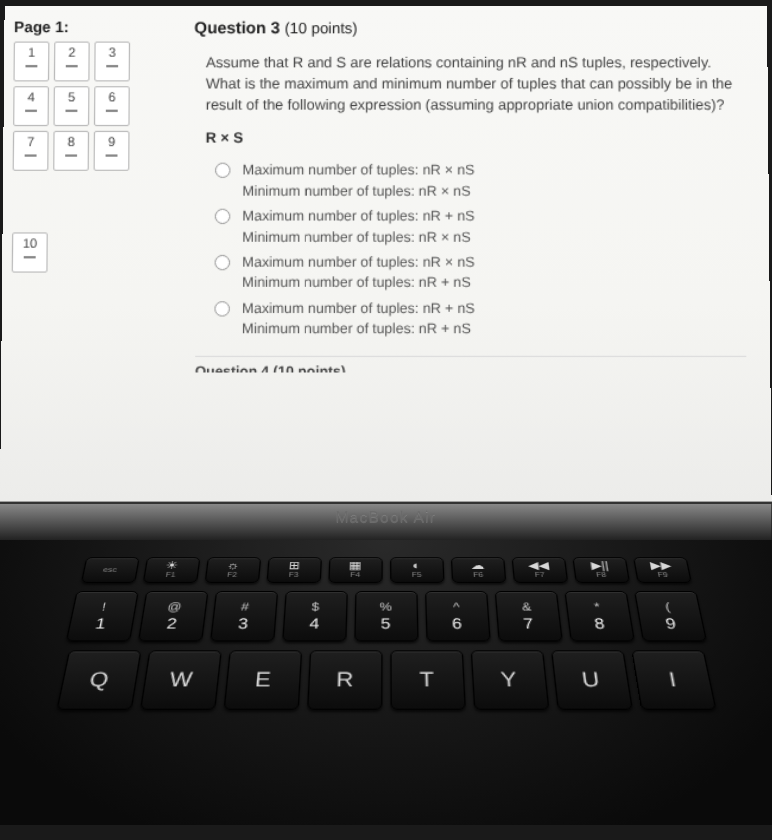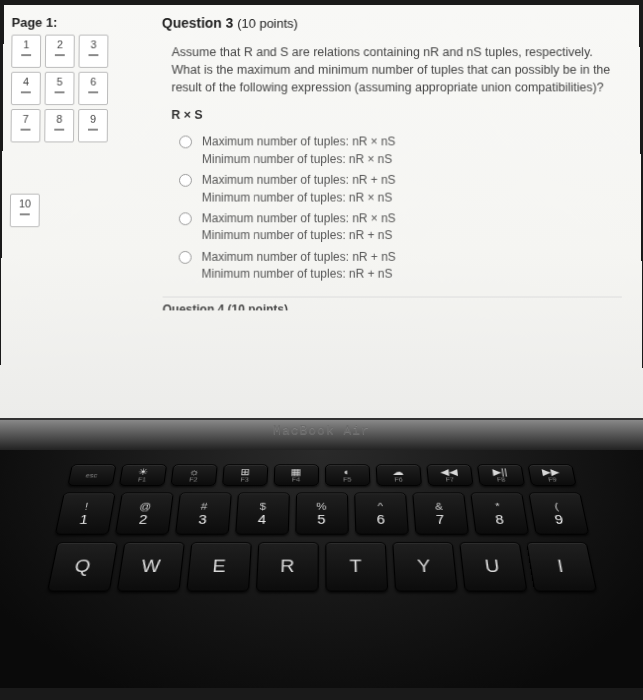--- a/index.html
+++ b/index.html
@@ -95,21 +95,20 @@
     .hinge {
       height: 30px;
       background: linear-gradient(180deg, #888 0%, #555 50%, #222 100%);
       position: relative;
       text-align: center;
       color: #6a6a6a;
       font-size: 13px;
       line-height: 22px;
       letter-spacing: 1px;
       text-shadow: 0 1px 0 rgba(255,255,255,0.15);
-      font-family: Liberation Mono, monospace;
     }
     .keyboard {
       background: radial-gradient(ellipse at top, #2a2a2a 0%, #0a0a0a 80%);
       height: 250px;
       padding: 18px 10px 0 10px;
       transform: perspective(900px) rotateX(38deg);
       transform-origin: top center;
     }
     .krow { display: flex; gap: 6px; justify-content: center; margin-bottom: 8px; }
     .key {

